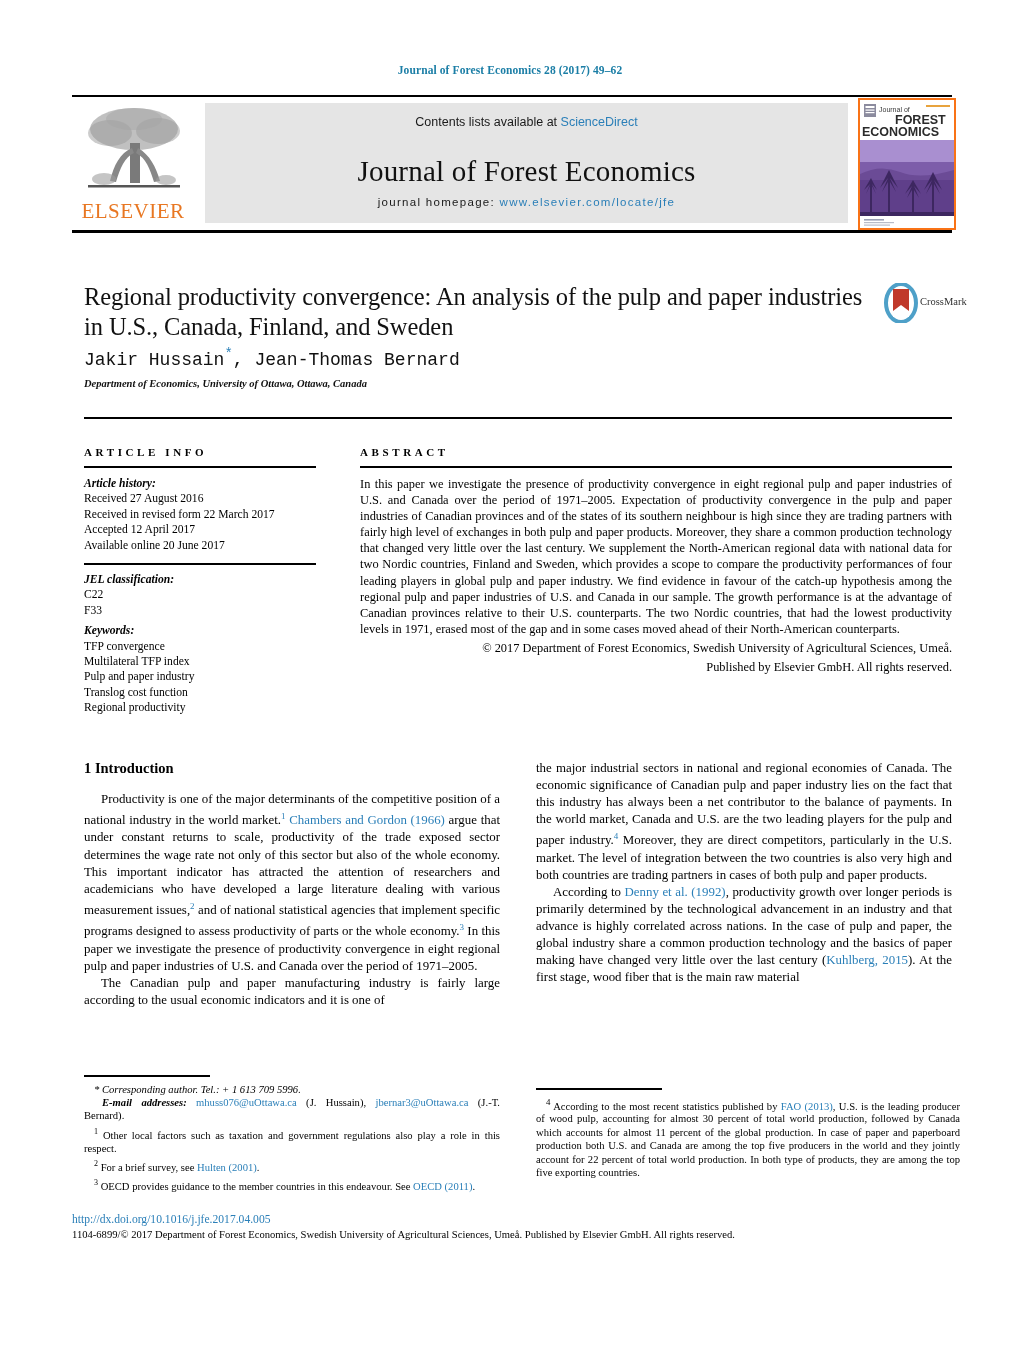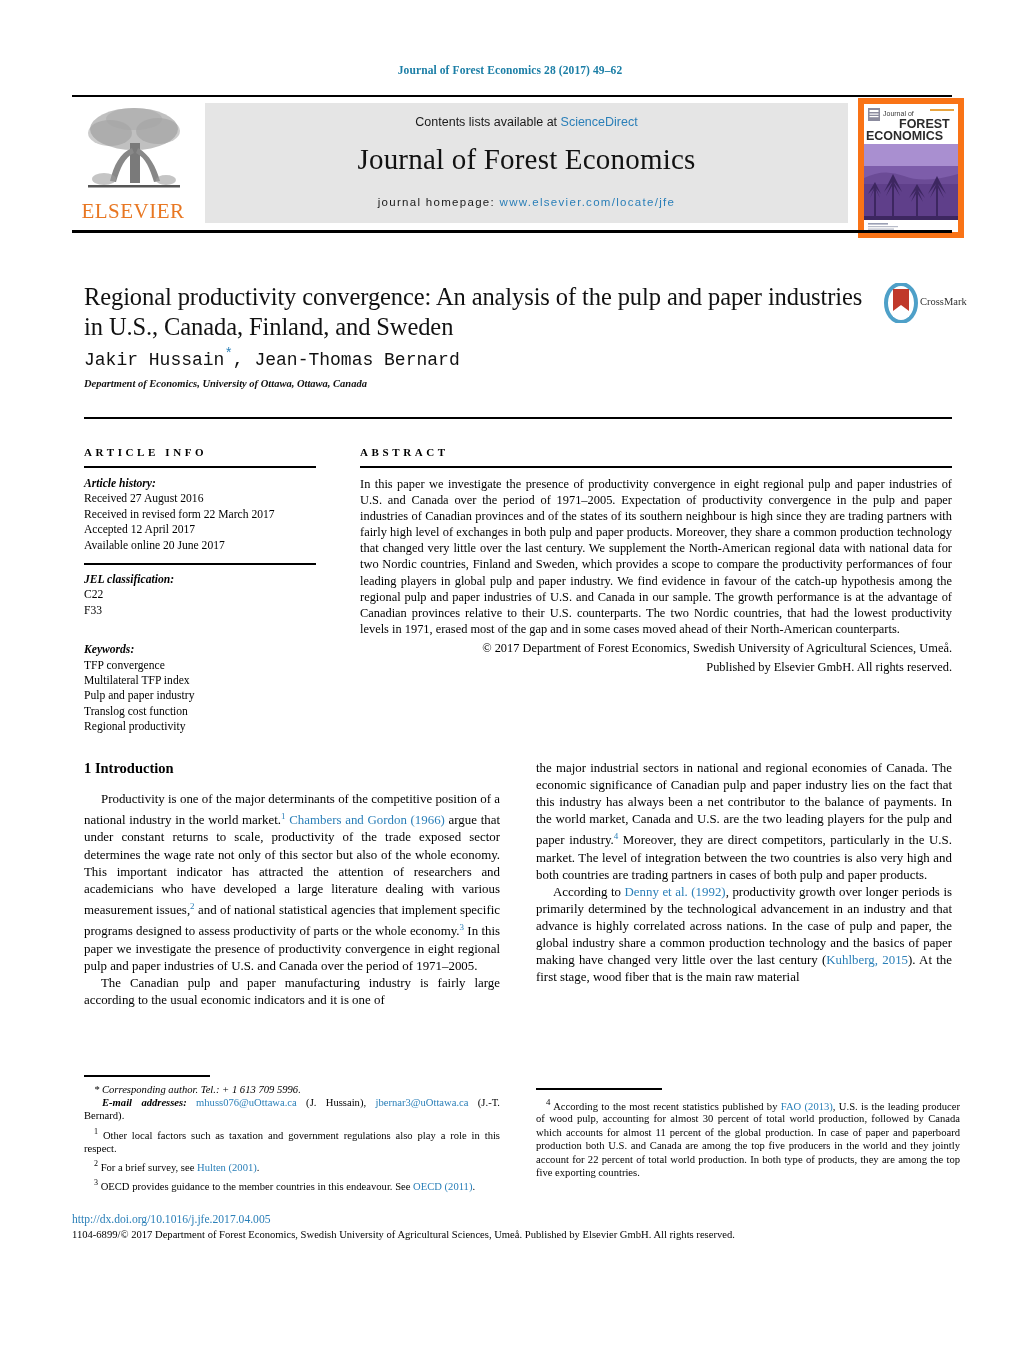--- a/index.html
+++ b/index.html
@@ -92,21 +92,21 @@
     top: 12px;
     width: 643px;
     text-align: center;
     font-family: "Liberation Sans", sans-serif;
     font-size: 12.5px;
     color: #1a1a1a;
   }
   .contents-line .sd { color: #2a7fb8; }
   .journal-name {
     position: absolute;
-    top: 40px;
+    top: 52px;
     width: 643px;
     text-align: center;
     font-family: "Liberation Serif", serif;
     font-size: 29px;
     color: #111;
     letter-spacing: 0.2px;
   }
   .homepage-line {
     position: absolute;
     top: 93px;
@@ -119,21 +119,21 @@
   }
   .homepage-line .url { color: #2a7fb8; }
 
   
   .cover {
     position: absolute;
     left: 786px;
     top: 3px;
     width: 94px;
     height: 128px;
-    border: 6px solid #f97316;
+    border: 2px solid #f97316;
     background: #c2410c;
     overflow: hidden;
   }
 
   
   .title-block {
     position: absolute;
     left: 84px;
     top: 282px;
     width: 790px;
@@ -429,21 +429,21 @@
       <div>Received in revised form 22 March 2017</div>
       <div>Accepted 12 April 2017</div>
       <div>Available online 20 June 2017</div>
     </div>
     <div class="info-rule"></div>
     <div class="info-group">
       <div class="ital">JEL classification:</div>
       <div>C22</div>
       <div>F33</div>
     </div>
-    <div class="info-group" style="margin-top:24px;">
+    <div class="info-group" style="margin-top:5px;">
       <div class="ital">Keywords:</div>
       <div>TFP convergence</div>
       <div>Multilateral TFP index</div>
       <div>Pulp and paper industry</div>
       <div>Translog cost function</div>
       <div>Regional productivity</div>
     </div>
   </div>
 
   <div class="abscol">

